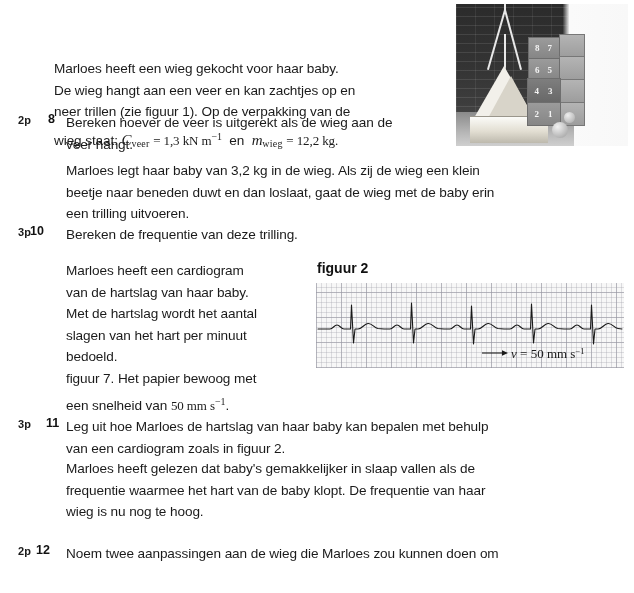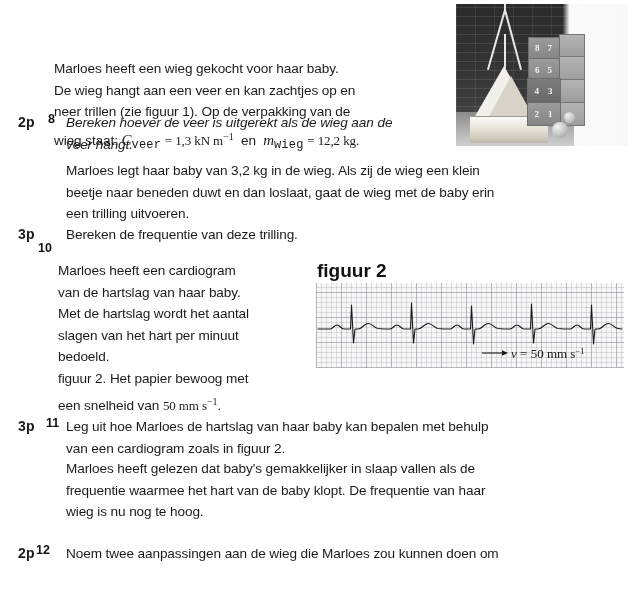--- a/index.html
+++ b/index.html
@@ -17,21 +17,21 @@
   }
   .page {
     position: absolute;
     left: 0; top: 0;
     width: 634px; height: 593px;
   }
   .gutter-pts {
     position: absolute;
     width: 26px;
     text-align: left;
-    font-size: 14px;
+    font-size: 11px;
     font-weight: bold;
     color: #1a1a1a;
     letter-spacing: 0.1px;
   }
   .gutter-num {
     position: absolute;
     width: 20px;
     text-align: left;
     font-size: 12.5px;
     font-weight: bold;
@@ -51,23 +51,23 @@
     font-family: "Liberation Serif", serif;
     font-style: italic;
     font-size: 15px;
   }
   .mr {
     font-family: "Liberation Serif", serif;
     font-style: normal;
     font-size: 13px;
   }
   .sub {
-    font-family: Liberation Mono, monospace;
+    font-family: Liberation Serif, serif;
     font-style: normal;
-    font-size: 12px;
+    font-size: 10px;
     vertical-align: -0.28em;
     letter-spacing: 0.2px;
   }
   .sup {
     font-family: "Liberation Serif", serif;
     font-style: normal;
     font-size: 10px;
     vertical-align: 0.45em;
   }
 
@@ -155,21 +155,21 @@
     position: absolute;
     left: 0; top: 0; width: 100%; height: 100%;
     backdrop-filter: blur(0.6px);
     pointer-events: none;
   }
 
   
   .fig2-label {
     position: absolute;
     left: 317px; top: 260px;
-    font-size: 19px;
+    font-size: 14px;
     font-weight: bold;
     color: #111111;
   }
   .ecg-wrap {
     position: absolute;
     left: 316px; top: 283px;
     width: 308px; height: 85px;
     background: #f7f7f7;
     overflow: hidden;
   }
@@ -206,21 +206,21 @@
 
   <div class="body-text" style="left:54px; top:18px; width:400px;margin-top:40px;">
     <span class="ln">Marloes heeft een wieg gekocht voor haar baby.</span>
     <span class="ln">De wieg hangt aan een veer en kan zachtjes op en</span>
     <span class="ln">neer trillen (zie figuur 1). Op de verpakking van de</span>
     <span class="ln" style="padding-top:3px;">
       <span>wieg staat:</span><span>&nbsp;</span><span class="m">C</span><span class="sub">veer</span><span>&nbsp;</span><span class="mr">= 1,3 kN m</span><span class="sup">−1</span><span>&nbsp;&nbsp;</span><span>en</span><span>&nbsp;&nbsp;</span><span class="m">m</span><span class="sub">wieg</span><span>&nbsp;</span><span class="mr">= 12,2 kg.</span>
     </span>
   </div>
 
-  <div class="body-text" style="left:66px; top:112px; width:400px;font-style:italic;">
+  <div class="body-text" style="left:66px; top:112px; width:400px;">
     <span class="ln">Bereken hoever de veer is uitgerekt als de wieg aan de</span>
     <span class="ln">veer hangt.</span>
   </div>
 
   <div class="photo-wrap">
     <div class="photo"></div>
     <div class="brick"></div>
     <div class="floor"></div>
 
     <div class="rope" style="left:48px; top:6px; height:62px; transform:rotate(-15deg);"></div>
@@ -259,42 +259,42 @@
       <span style="width:8px;"></span>
       <span>1</span>
     </div>
 
     <div style="position:absolute; left:96px; top:118px; width:16px; height:16px; border-radius:50%; background:radial-gradient(circle at 35% 30%, #f2f2f2, #9a9a9a);"></div>
     <div style="position:absolute; left:108px; top:108px; width:11px; height:11px; border-radius:50%; background:radial-gradient(circle at 35% 30%, #efefef, #a5a5a5);"></div>
     <div class="blur-overlay"></div>
   </div>
 
   <div class="gutter-pts" style="left:18px; top:226px;">3p</div>
-  <div class="gutter-num" style="left:38px; top:224px;margin-top:17px;">10</div>
+  <div class="gutter-num" style="left:30px; top:224px;">10</div>
 
   <div class="body-text" style="left:66px; top:160px; width:540px;">
     <span class="ln">Marloes legt haar baby van 3,2 kg in de wieg. Als zij de wieg een klein</span>
     <span class="ln">beetje naar beneden duwt en dan loslaat, gaat de wieg met de baby erin</span>
     <span class="ln">een trilling uitvoeren.</span>
   </div>
 
   <div class="body-text" style="left:66px; top:224px; width:540px;">
     <span class="ln">Bereken de frequentie van deze trilling.</span>
   </div>
 
   <div class="gutter-pts" style="left:18px; top:418px;">3p</div>
   <div class="gutter-num" style="left:46px; top:416px;">11</div>
 
-  <div class="body-text" style="left:58px; top:260px; width:240px;">
+  <div class="body-text" style="left:66px; top:260px; width:240px;">
     <span class="ln">Marloes heeft een cardiogram</span>
     <span class="ln">van de hartslag van haar baby.</span>
     <span class="ln">Met de hartslag wordt het aantal</span>
     <span class="ln">slagen van het hart per minuut</span>
     <span class="ln">bedoeld.</span>
-    <span class="ln">figuur 2. Het papier bewoog met</span>
+    <span class="ln">figuur 7. Het papier bewoog met</span>
     <span class="ln" style="padding-top:2px;">
       <span>een snelheid van</span><span>&nbsp;</span><span class="mr">50 mm s</span><span class="sup">−1</span><span>.</span>
     </span>
   </div>
 
   <div class="body-text" style="left:66px; top:416px; width:540px;">
     <span class="ln">Leg uit hoe Marloes de hartslag van haar baby kan bepalen met behulp</span>
     <span class="ln">van een cardiogram zoals in figuur 2.</span>
   </div>
 

